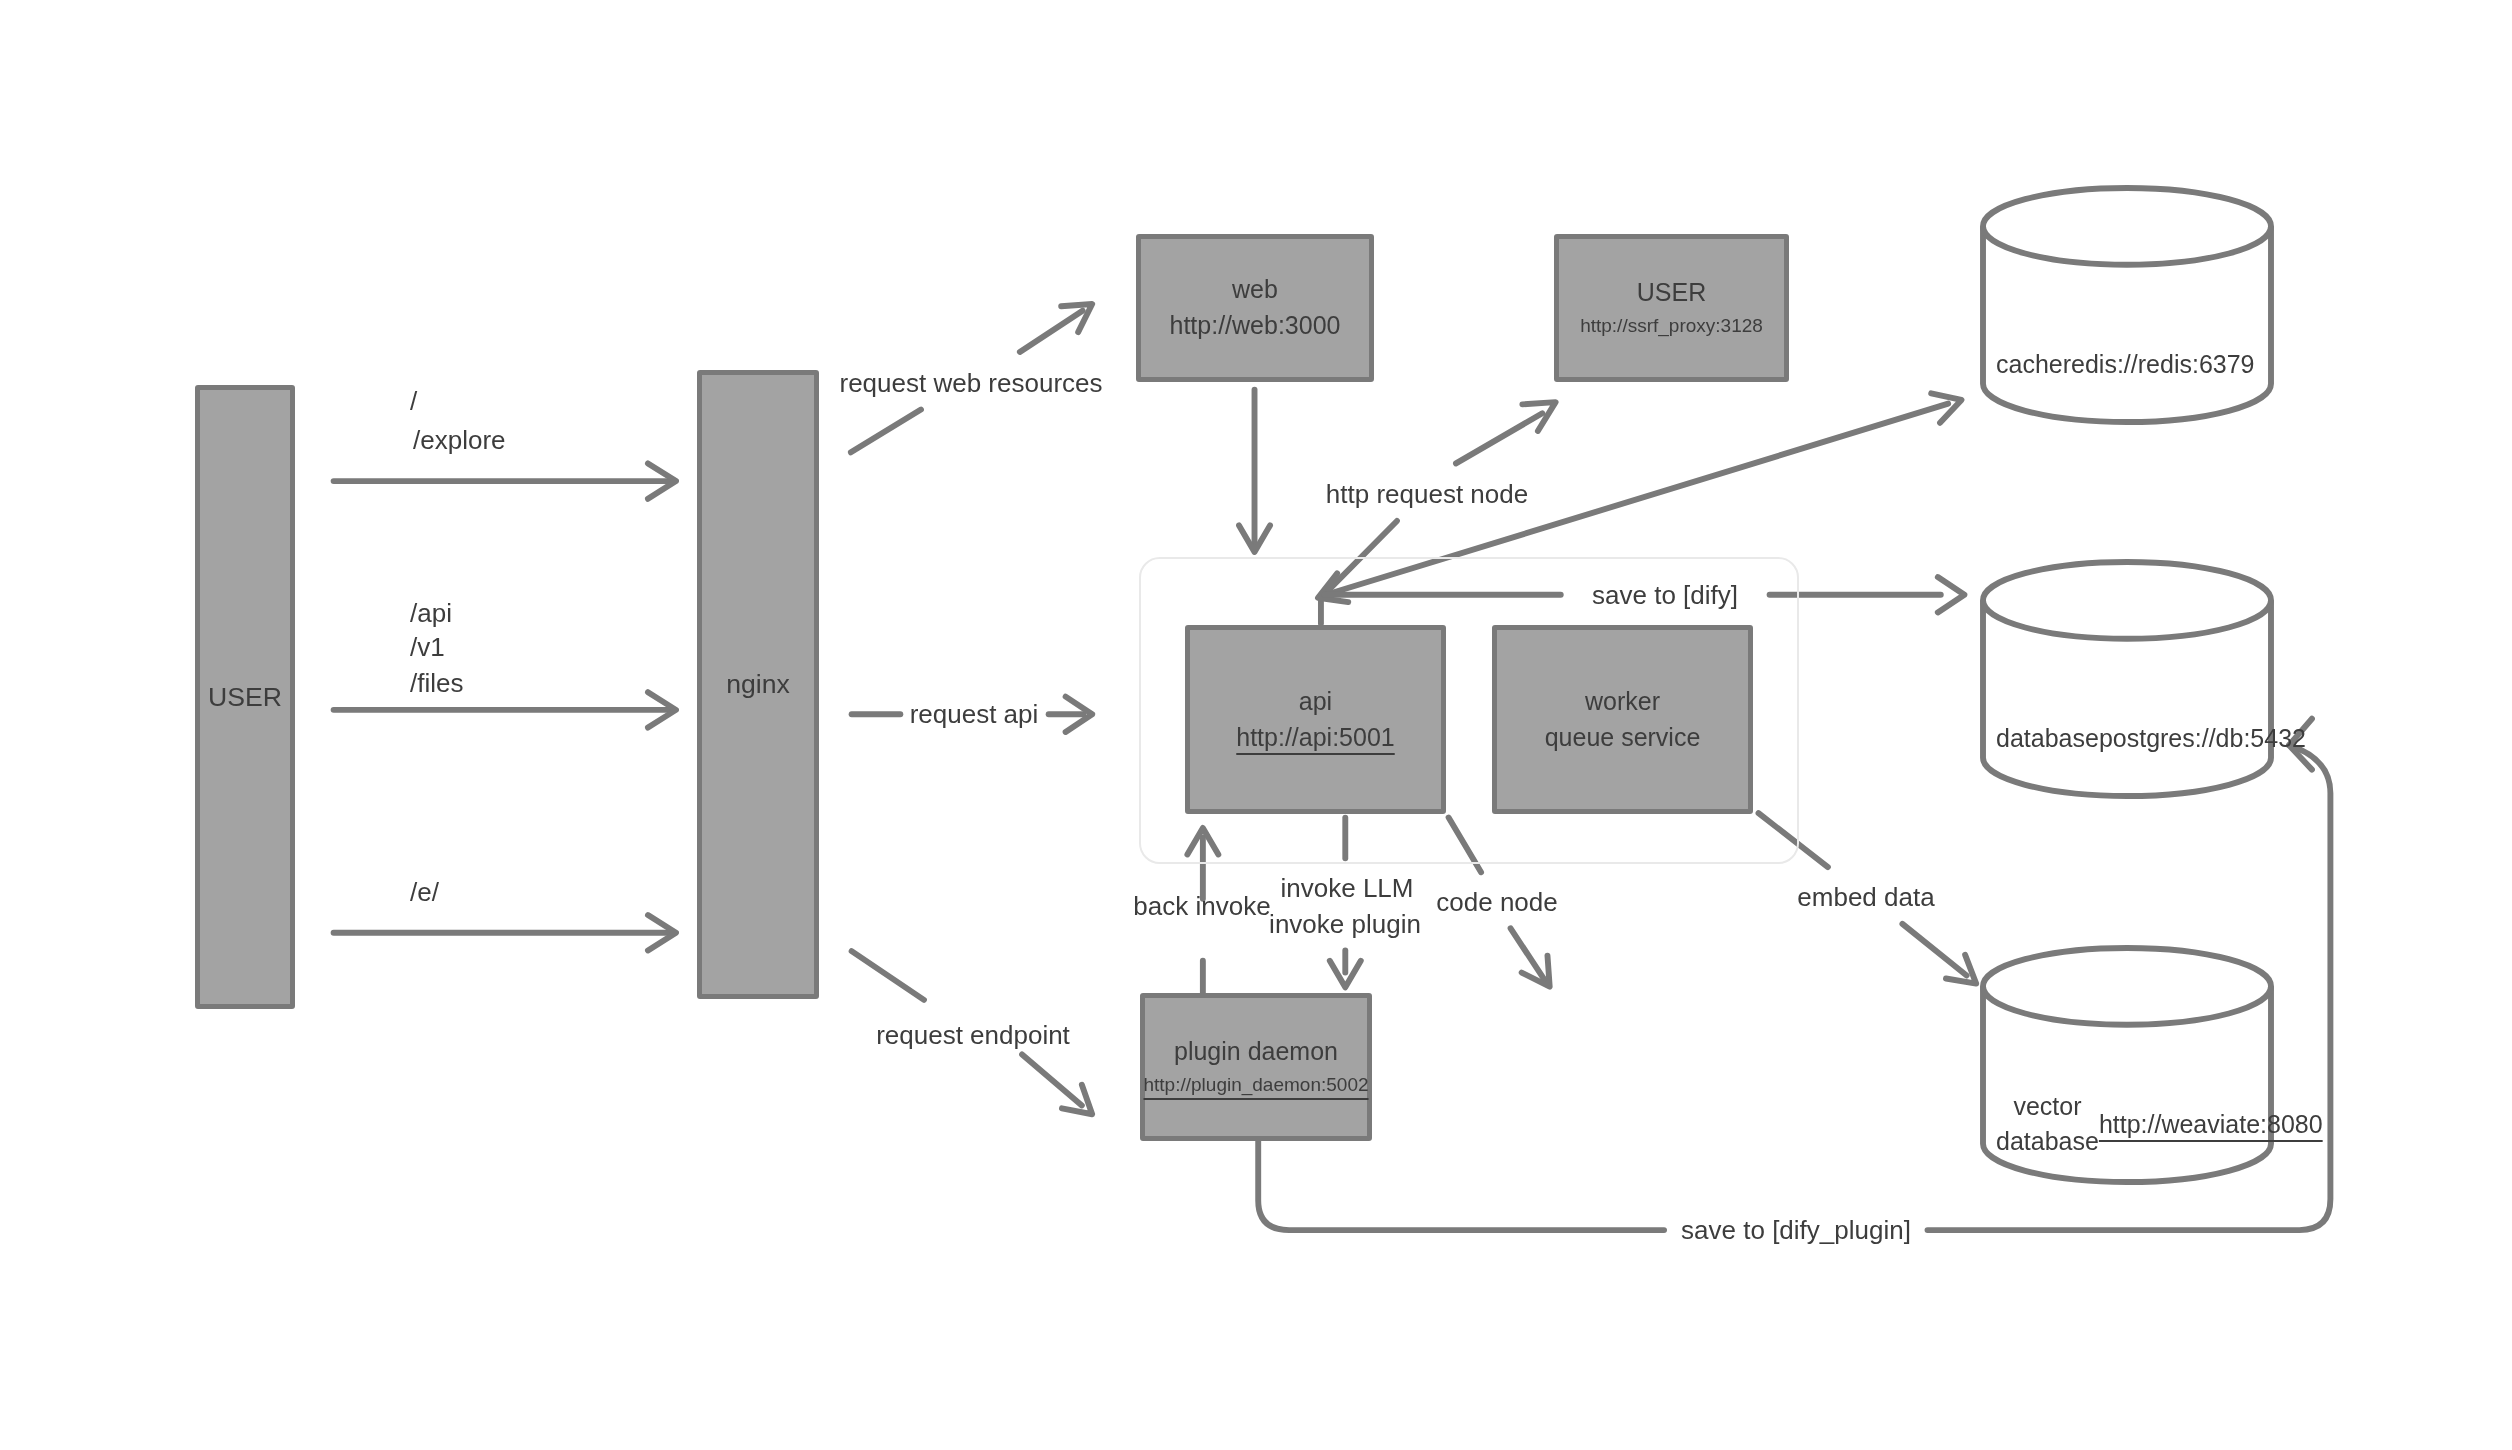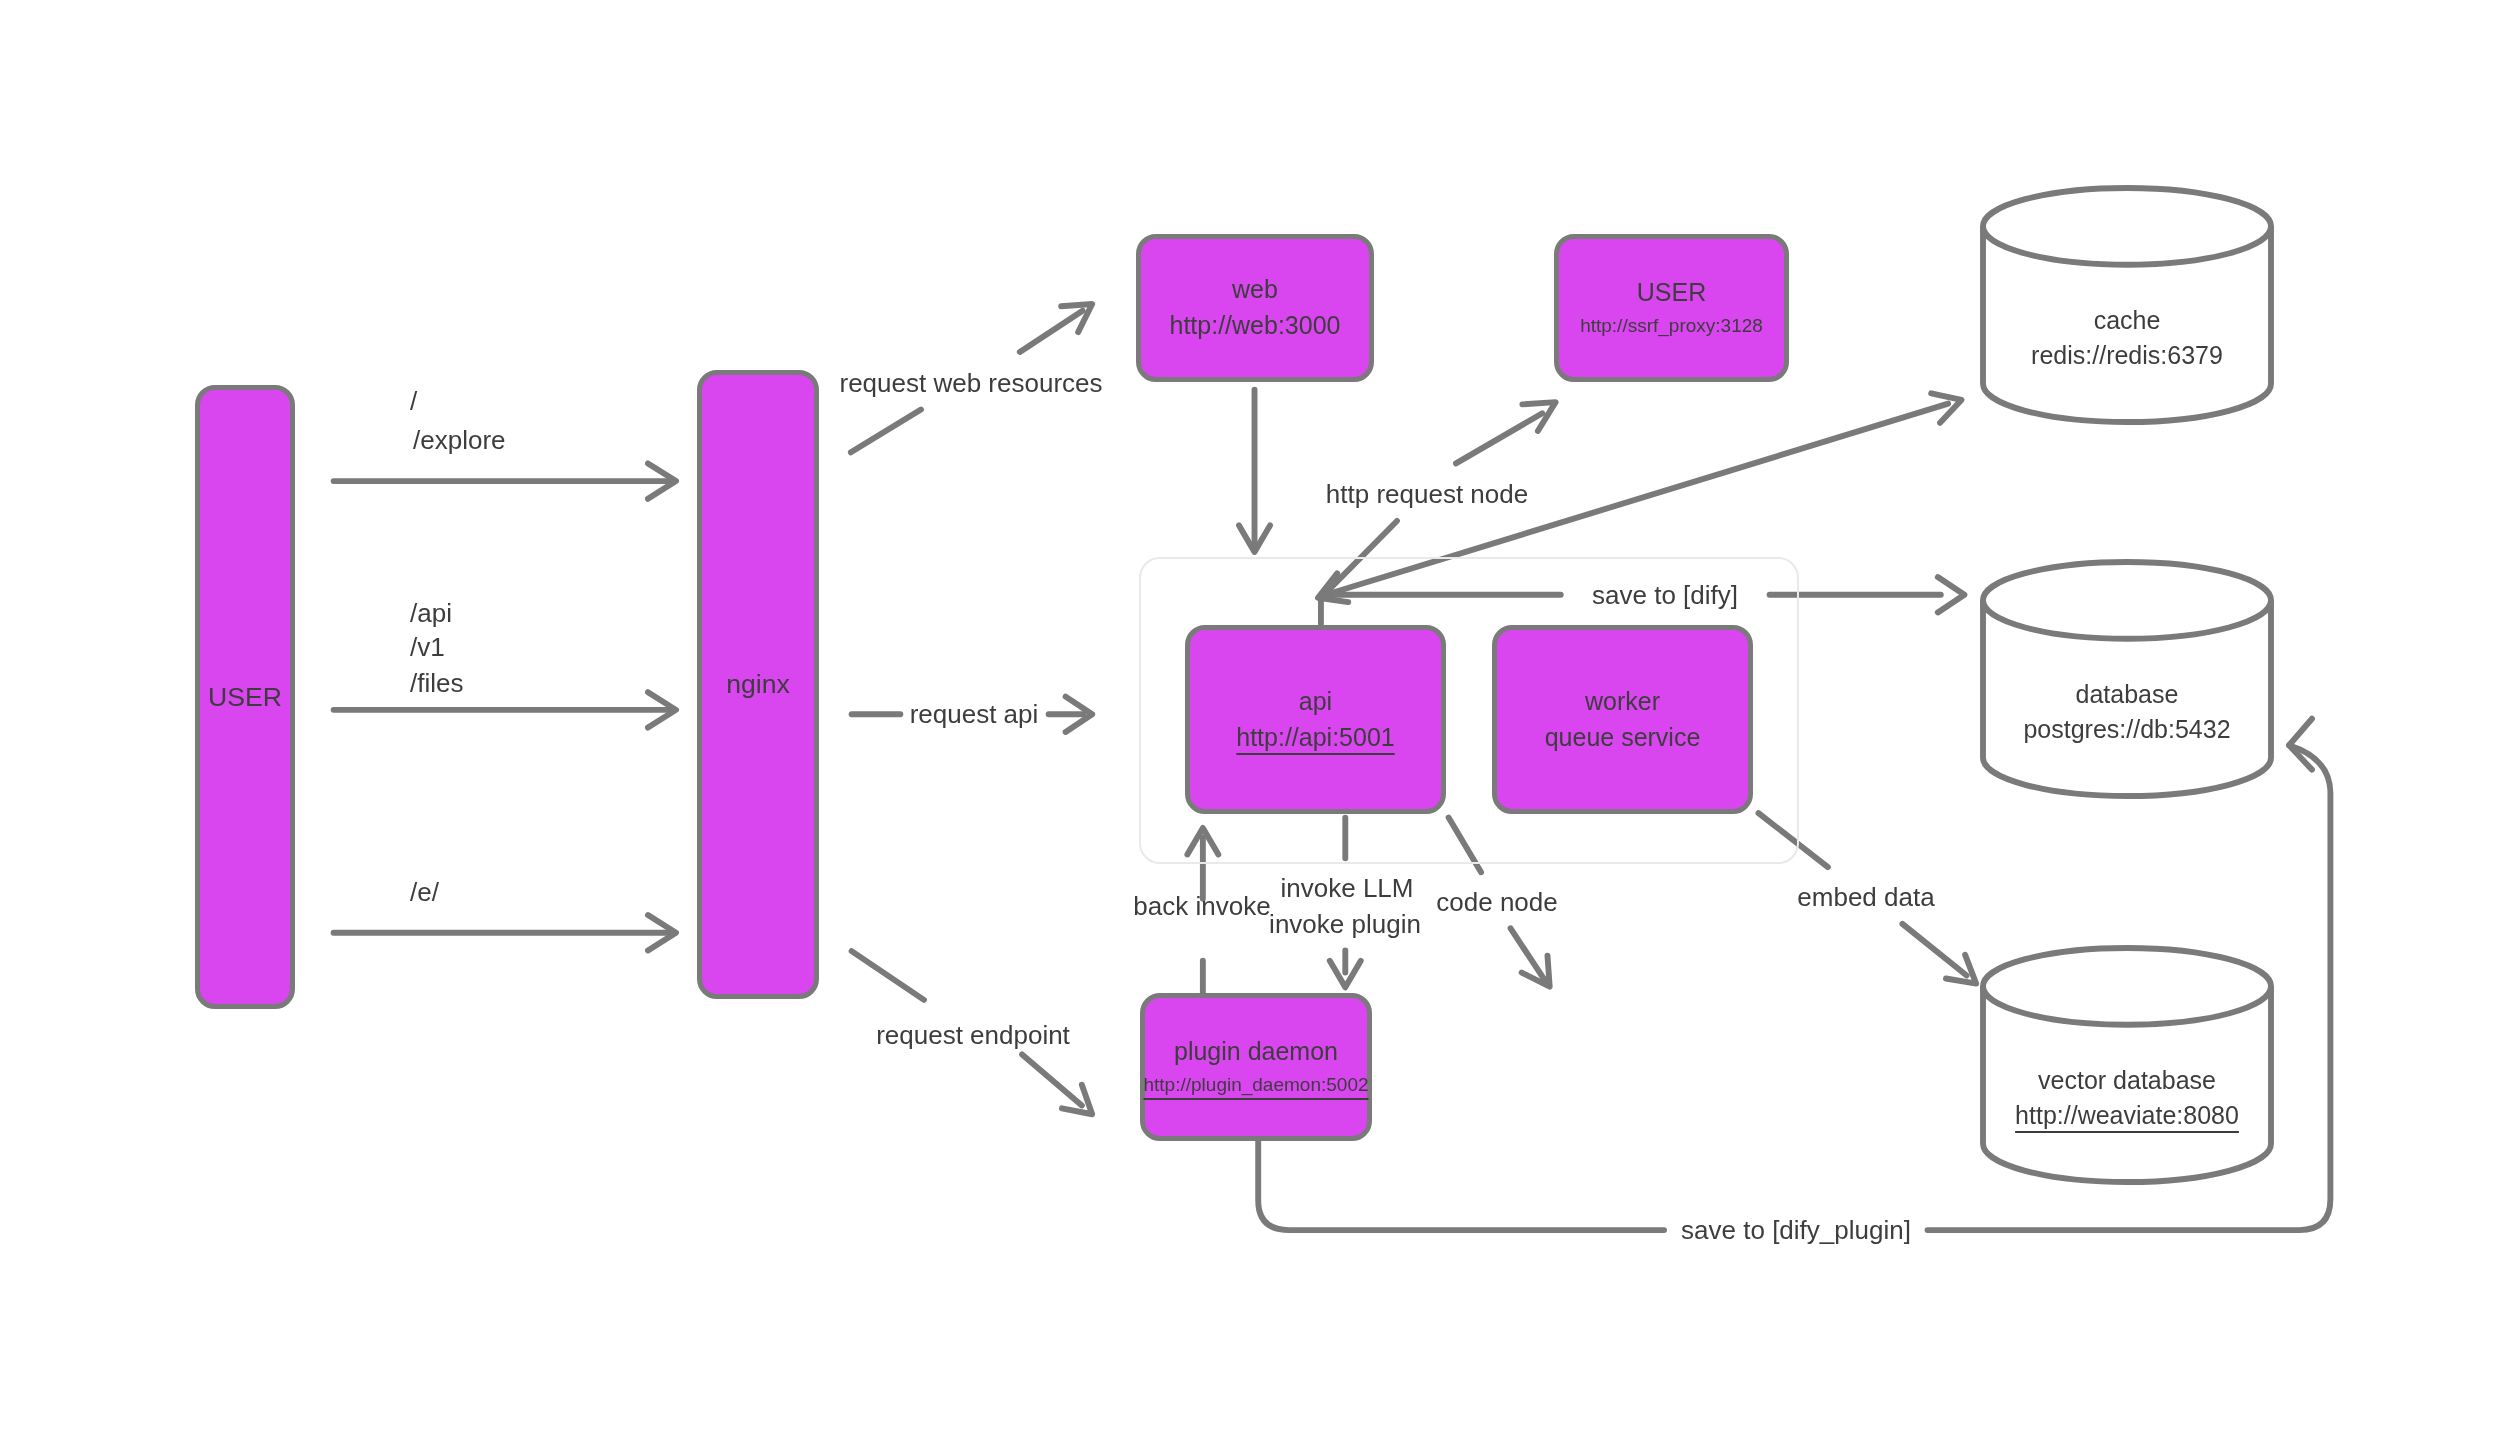--- a/index.html
+++ b/index.html
@@ -8,22 +8,22 @@
     width:2512px;height:1450px;
     background:#ffffff;
     font-family:"Liberation Sans", sans-serif;
     color:#3d3d3d;
     overflow:hidden;
   }
   #edges{position:absolute;left:0;top:0;pointer-events:none;}
   .node{
     position:absolute;
     border:5.9px solid #7a7a7a;
-    border-radius:20px;
-    background:#d946ef;
+    border-radius:3px;
+    background:#a3a3a3;
     display:flex;flex-direction:column;
     align-items:center;justify-content:center;
     text-align:center;
     box-sizing:border-box;
     color:#3d3d3d;
   }
   .node .title{font-size:25px;line-height:35px;}
   .node .big{font-size:26.6px;}
   .node .url{font-size:25px;line-height:37px;}
   .node .url-sm{font-size:19px;line-height:32px;}
@@ -31,22 +31,22 @@
   .container-frame{
     position:absolute;
     border:2.2px solid #e9e9e9;
     border-radius:20.7px;
     background:transparent;
   }
   .cyl{position:absolute;}
   .cyl svg{position:absolute;left:0;top:0;}
   .cyl .cyl-text{
     position:absolute;left:0;top:0;width:100%;height:100%;
-    display:flex;flex-direction:column;align-items:center;justify-content:flex-start;
-    padding-top:118px;box-sizing:border-box;text-align:center;
+    display:flex;flex-direction:row;align-items:center;justify-content:flex-start;
+    padding-top:118px;box-sizing:border-box;text-align:center;padding-left:16px;
   }
   .cyl .line1{font-size:25px;line-height:35px;}
   .cyl .line2{font-size:25px;line-height:35px;}
   .elabel{
     position:absolute;
     font-size:26px;
     white-space:nowrap;
     transform:translate(-50%,-50%);
     color:#3d3d3d;
   }

